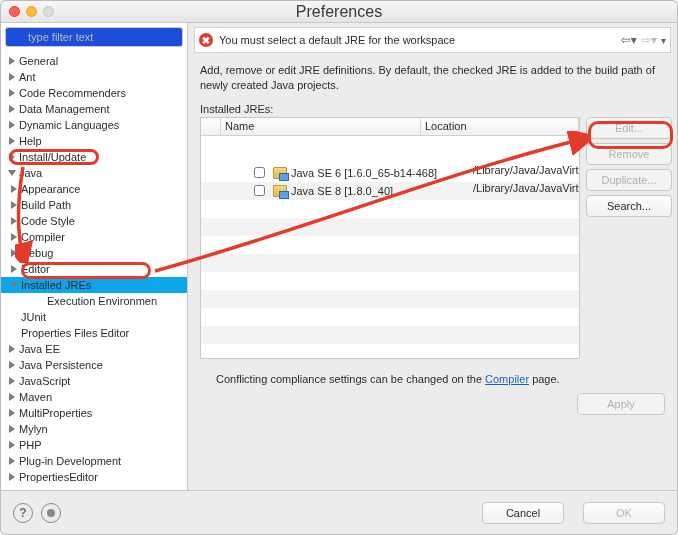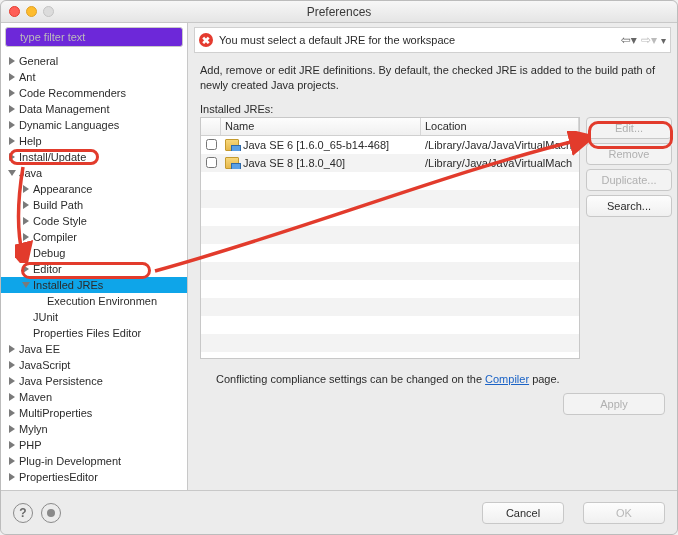--- a/index.html
+++ b/index.html
@@ -29,38 +29,38 @@
     border-bottom: 1px solid #c8c8c8;
     position: relative;
     background: linear-gradient(#f7f7f7,#e5e5e5);
     border-radius: 6px 6px 0 0;
   }
   .traffic { display:flex; gap:6px; padding-left:8px; }
   .tl { width:11px; height:11px; border-radius:50%; }
   .tl.red { background:#ff5f57; border:0.5px solid #e33e32; }
   .tl.yel { background:#febc2e; border:0.5px solid #e0a128; }
   .tl.grn { background:#dcdcdc; border:0.5px solid #c4c4c4; }
-  .title { position:absolute; left:0; right:0; text-align:center; font-size:12px; color:#3a3a3a; }
+  .title { position:absolute; left:0; right:0; text-align:center; font-size:16px; color:#3a3a3a; }
   .main { flex:1; display:flex; min-height:0; }
   .sidebar {
     width: 187px;
     border-right: 1px solid #c8c8c8;
     display:flex; flex-direction:column;
     background:#fff;
   }
   .filter {
     margin:4px;
     height:20px;
     border:1px solid #c8c8c8;
     border-radius:3px;
-    padding:0 14px;
+    padding:0 22px;
     font-size:11px;
     color:#bbb;
     display:flex; align-items:center;
-    background:#6d28d9;
+    background:#1d4ed8;
   }
   .tree {
     flex:1;
     overflow:hidden;
     padding: 2px 0;
   }
   .node {
     display:flex; align-items:center;
     height:16px;
     padding-left:4px;
@@ -69,21 +69,21 @@
   }
   .node.sel { background:#0ea5e9; }
   .arrow {
     width:10px; height:10px;
     display:inline-flex; align-items:center; justify-content:center;
     margin-right:2px;
     color:#7a7a7a;
   }
   .arrow svg { display:block; }
   .indent0 { padding-left: 6px; text-align: center; }
-  .indent1 { padding-left: 20px; }
+  .indent1 { padding-left: 8px; }
   .indent2 { padding-left: 34px; }
   .content {
     flex:1;
     display:flex;
     flex-direction:column;
     background:#ececec;
     min-width:0;
   }
   .errorbar {
     height:26px;
@@ -112,39 +112,39 @@
   .table-area {
     display:flex;
     margin:0 0 0 12px;
     gap:6px;
   }
   .table-wrap {
     border:1px solid #c8c8c8;
     background:#fff;
     width: 380px;
     height: 242px;
-    display:flex; flex-direction:column;
+    display:flex; flex-direction:column;gap:28px;
   }
   .thead {
     display:flex;
     background: linear-gradient(#fdfdfd,#f0f0f0);
     border-bottom:1px solid #d0d0d0;
     height:18px;
     font-size:11px;
   }
   .th {
     padding:2px 4px;
     border-right:1px solid #d6d6d6;
     overflow:hidden;
   }
   .th.chk { width:20px; border-right:1px solid #d6d6d6; }
   .th.name { width:200px; }
   .th.loc { flex:1; }
   .tbody { flex:1; overflow:hidden; }
-  .row { display:flex; height:18px; align-items:center; font-size:11px; }
+  .row { display:flex; height:18px; font-size:11px;padding-left:48px; }
   .row:nth-child(odd){ background:#fff; }
   .row:nth-child(even){ background:#f3f3f3; }
   .cell { padding:0 4px; overflow:hidden; white-space:nowrap; }
   .cell.chk { width:20px; display:flex; align-items:center; justify-content:center; }
   .cell.name { width:200px; display:flex; align-items:center; gap:4px; }
   .cell.loc { flex:1; }
   input[type=checkbox]{ margin:0; width:11px; height:11px; }
   .jre-icon {
     width:14px; height:12px;
     background: linear-gradient(#f7d77a,#e7b84a);
@@ -368,29 +368,29 @@
               </svg>
             </span>
             <span>Java EE</span>
           </div>
           <div class="node indent0">
             <span class="arrow">
               <svg width="8" height="8">
                 <path d="M1,0 L7,4 L1,8 z" fill="#7a7a7a"></path>
               </svg>
             </span>
+            <span>Java Persistence</span>
+          </div>
+          <div class="node indent0">
+            <span class="arrow">
+              <svg width="8" height="8">
+                <path d="M1,0 L7,4 L1,8 z" fill="#7a7a7a"></path>
+              </svg>
+            </span>
             <span>JavaScript</span>
-          </div>
-          <div class="node indent0">
-            <span class="arrow">
-              <svg width="8" height="8">
-                <path d="M1,0 L7,4 L1,8 z" fill="#7a7a7a"></path>
-              </svg>
-            </span>
-            <span>Java Persistence</span>
           </div>
           <div class="node indent0">
             <span class="arrow">
               <svg width="8" height="8">
                 <path d="M1,0 L7,4 L1,8 z" fill="#7a7a7a"></path>
               </svg>
             </span>
             <span>Maven</span>
           </div>
           <div class="node indent0">
@@ -544,21 +544,21 @@
           <div class="btn dis">Duplicate...</div>
           <div class="btn">Search...</div>
         </div>
       </div>
 
       <div class="footer-note">
         <span>Conflicting compliance settings can be changed on the </span><span class="link">Compiler</span><span> page.</span>
       </div>
 
       <div class="apply-row">
-        <div class="btn dis" style="width:102px;">Apply</div>
+        <div class="btn dis" style="width:88px;">Apply</div>
       </div>
     </div>
   </div>
 
   <div class="footer">
     <div class="help-icon">?</div>
     <div class="circ-icon"></div>
     <div class="spacer"></div>
     <div class="fbtn">Cancel</div>
     <div class="fbtn dis">OK</div>

